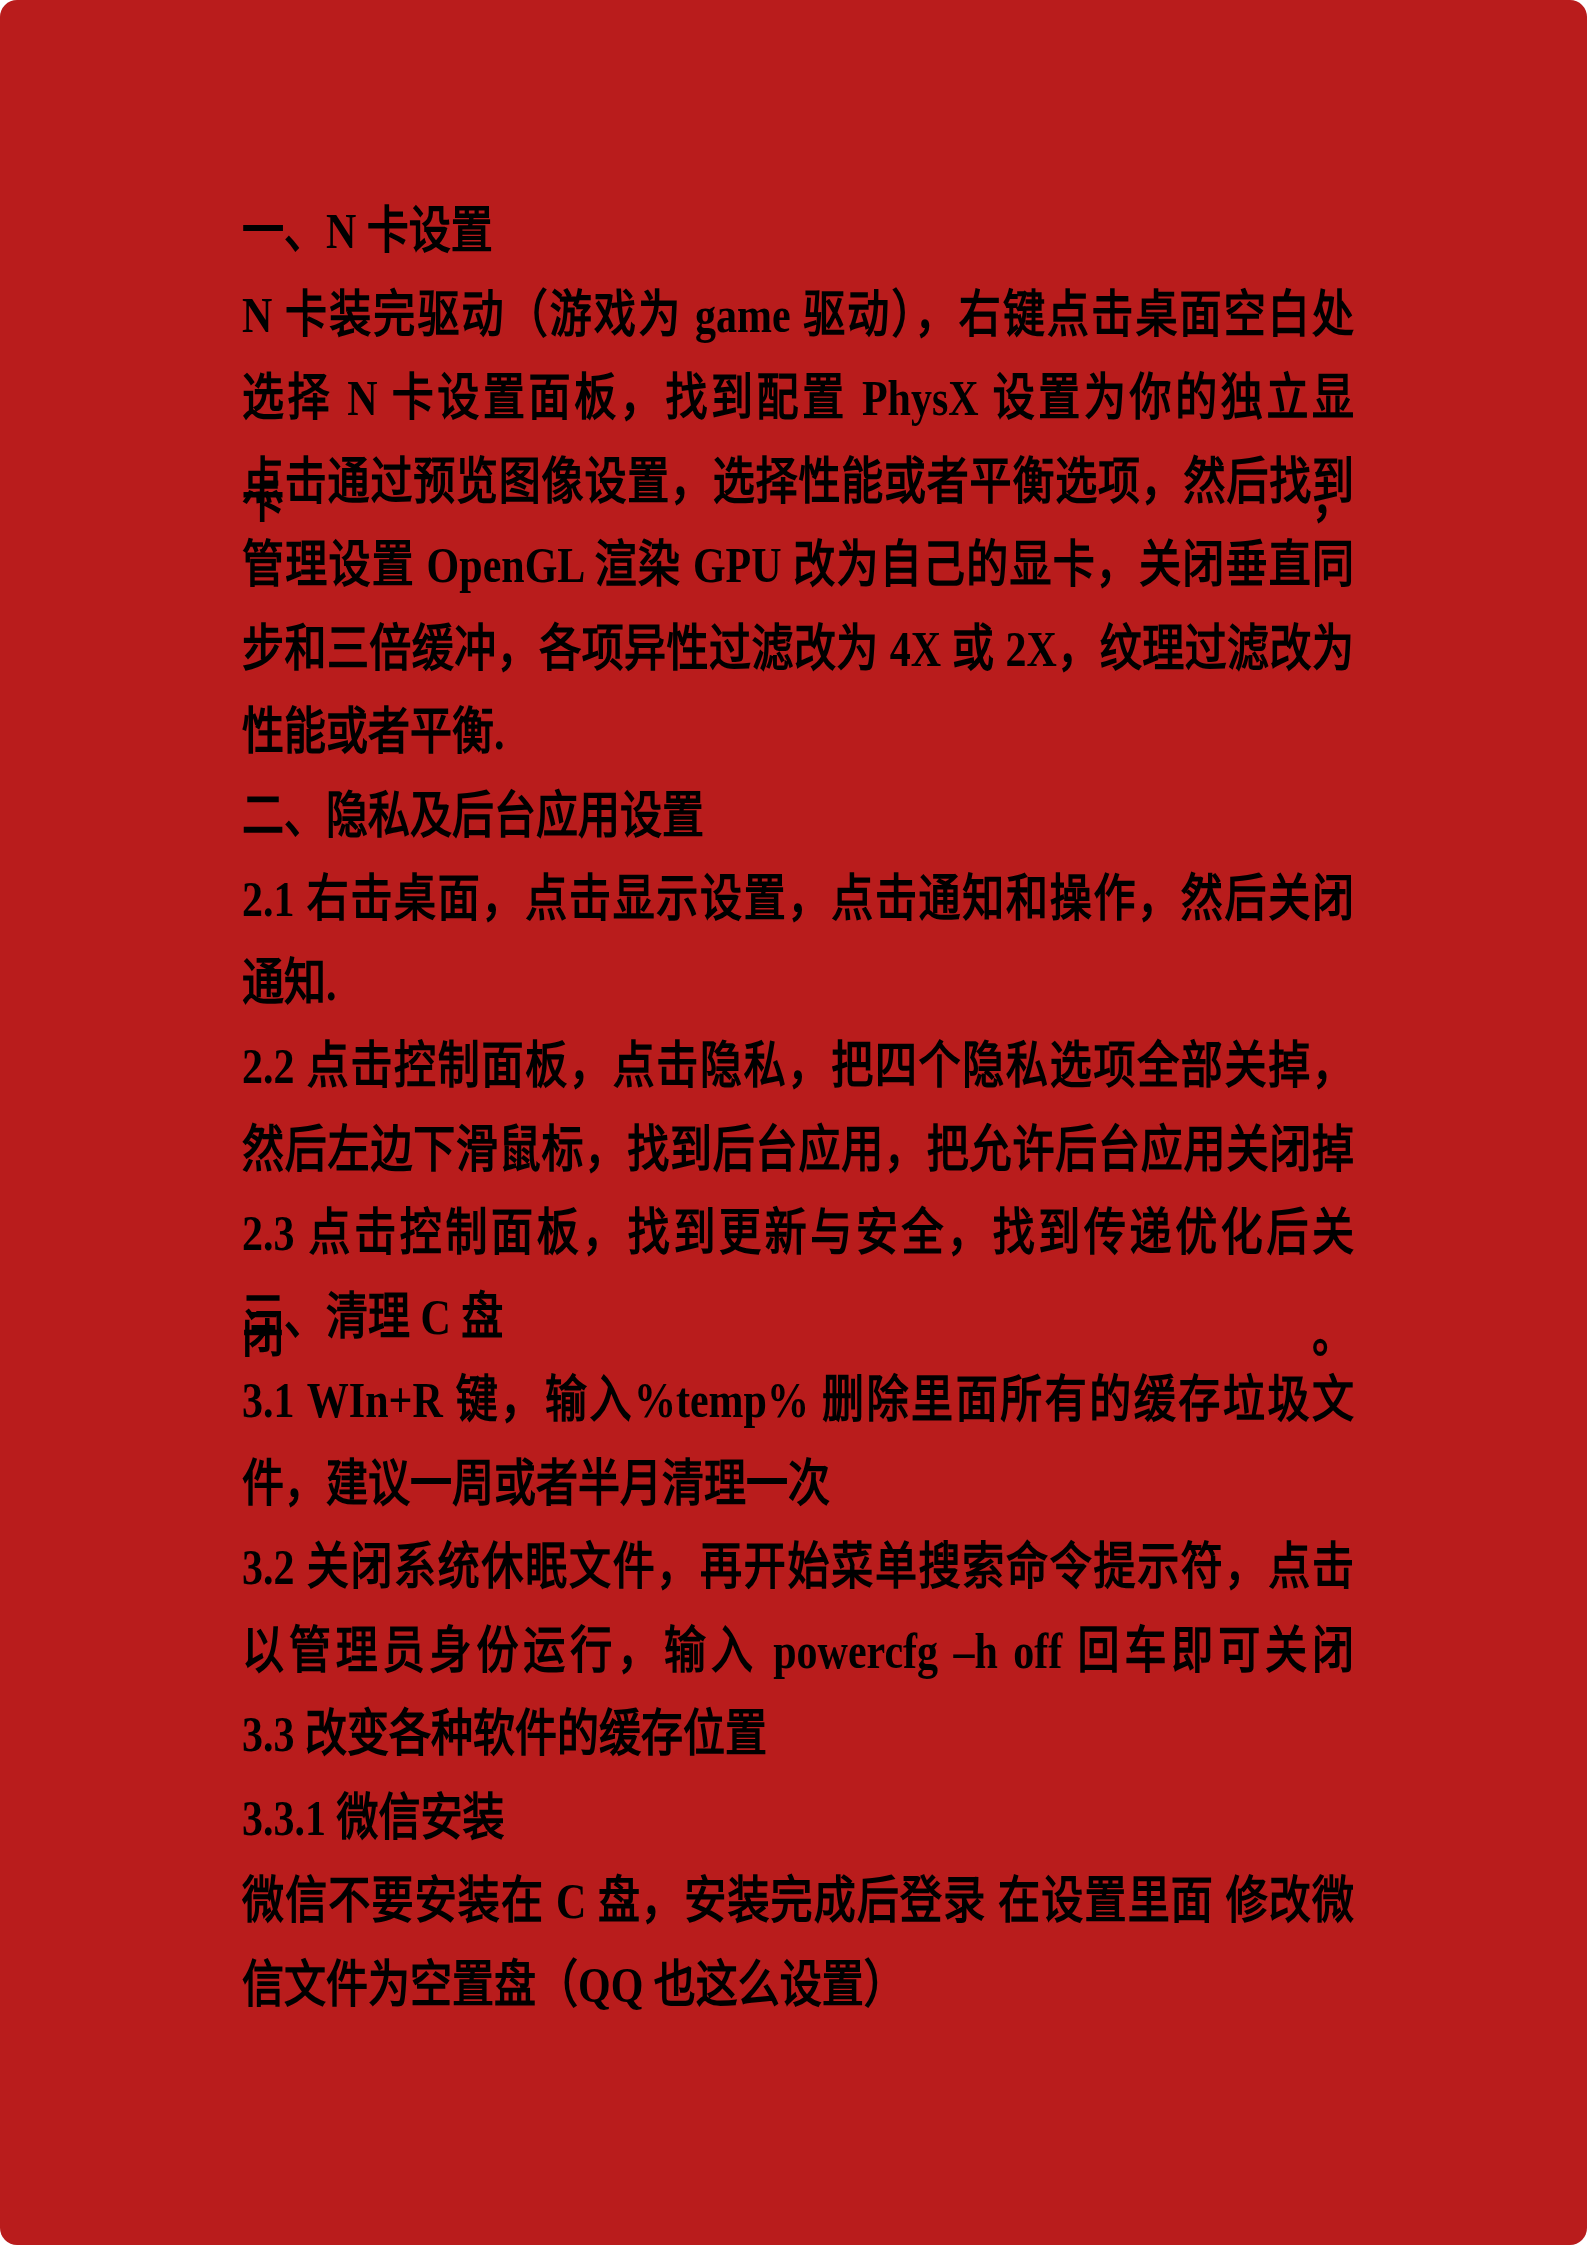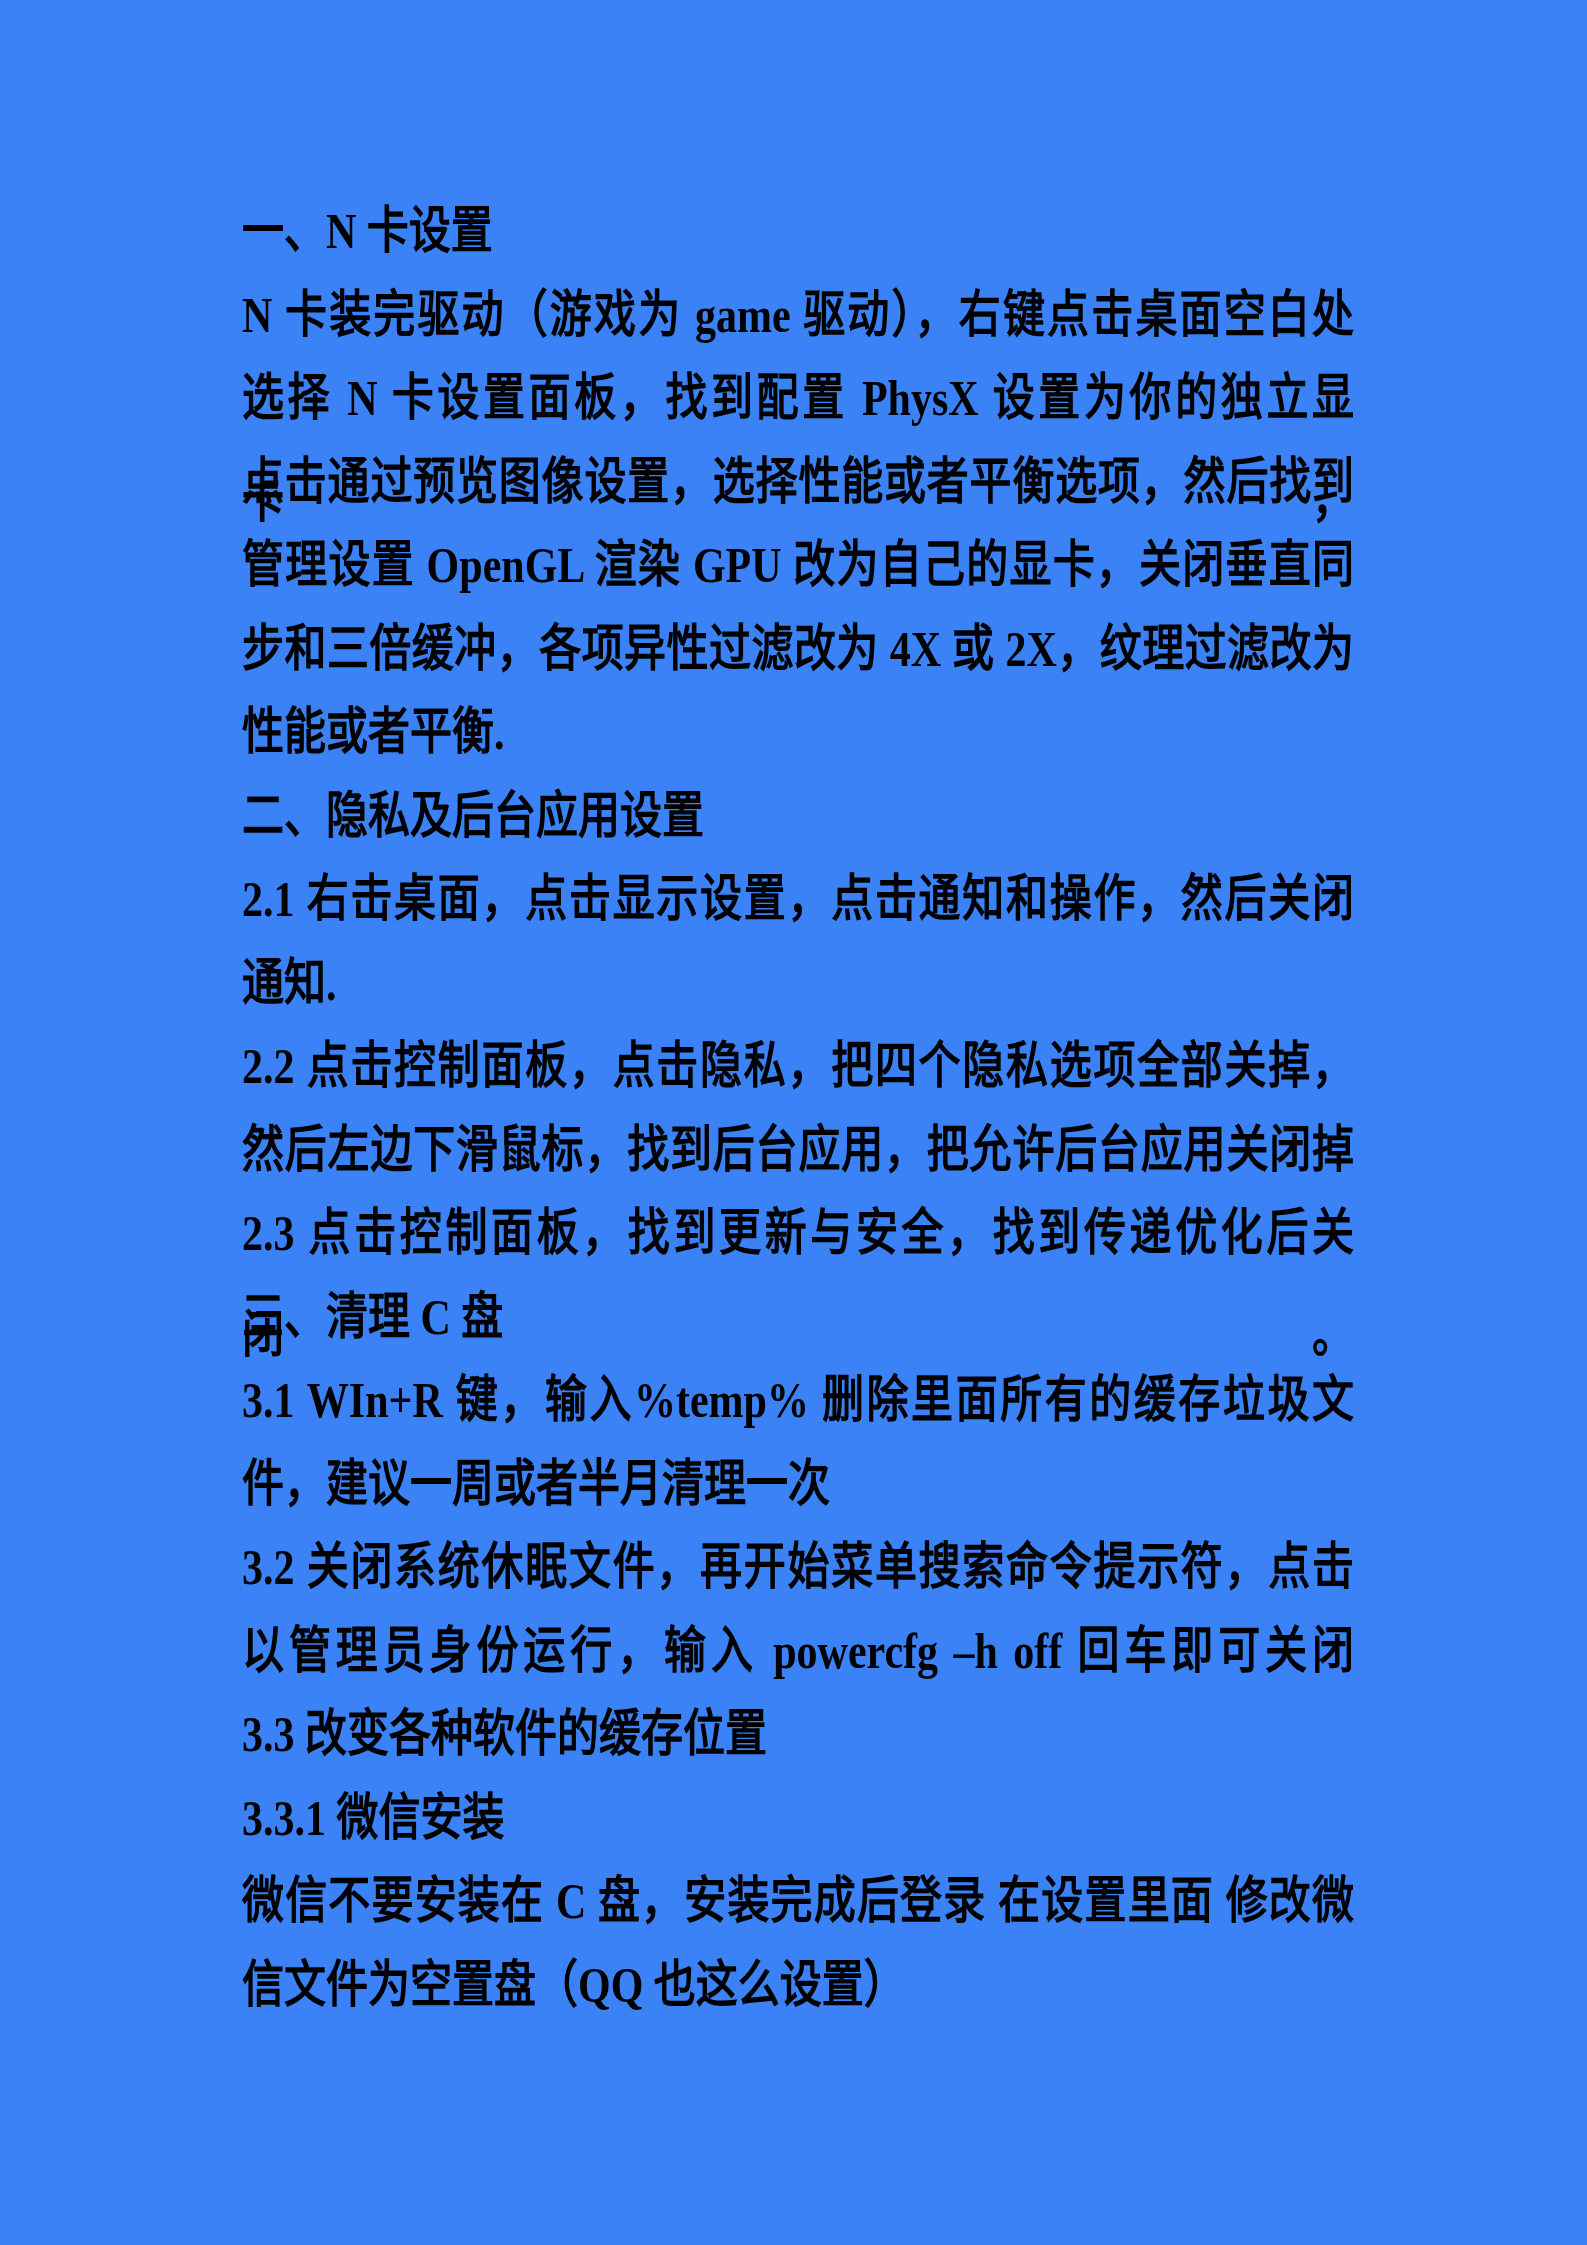--- a/index.html
+++ b/index.html
@@ -6,21 +6,22 @@
   html, body {
     width: 1587px;
     height: 2245px;
     background: #ffffff;
     overflow: hidden;
   }
   .page {
     position: relative;
     width: 1587px;
     height: 2245px;
-    background: #3b82f6;
+    background: #b91c1c;
+    border-radius: 17px;
   }
   .doc {
     position: absolute;
     left: 242px;
     top: 190px;
     width: 1112px;
     color: #000000;
     font-family: "Liberation Serif", "DejaVu Serif", serif;
     font-weight: bold;
     font-size: 42px;

